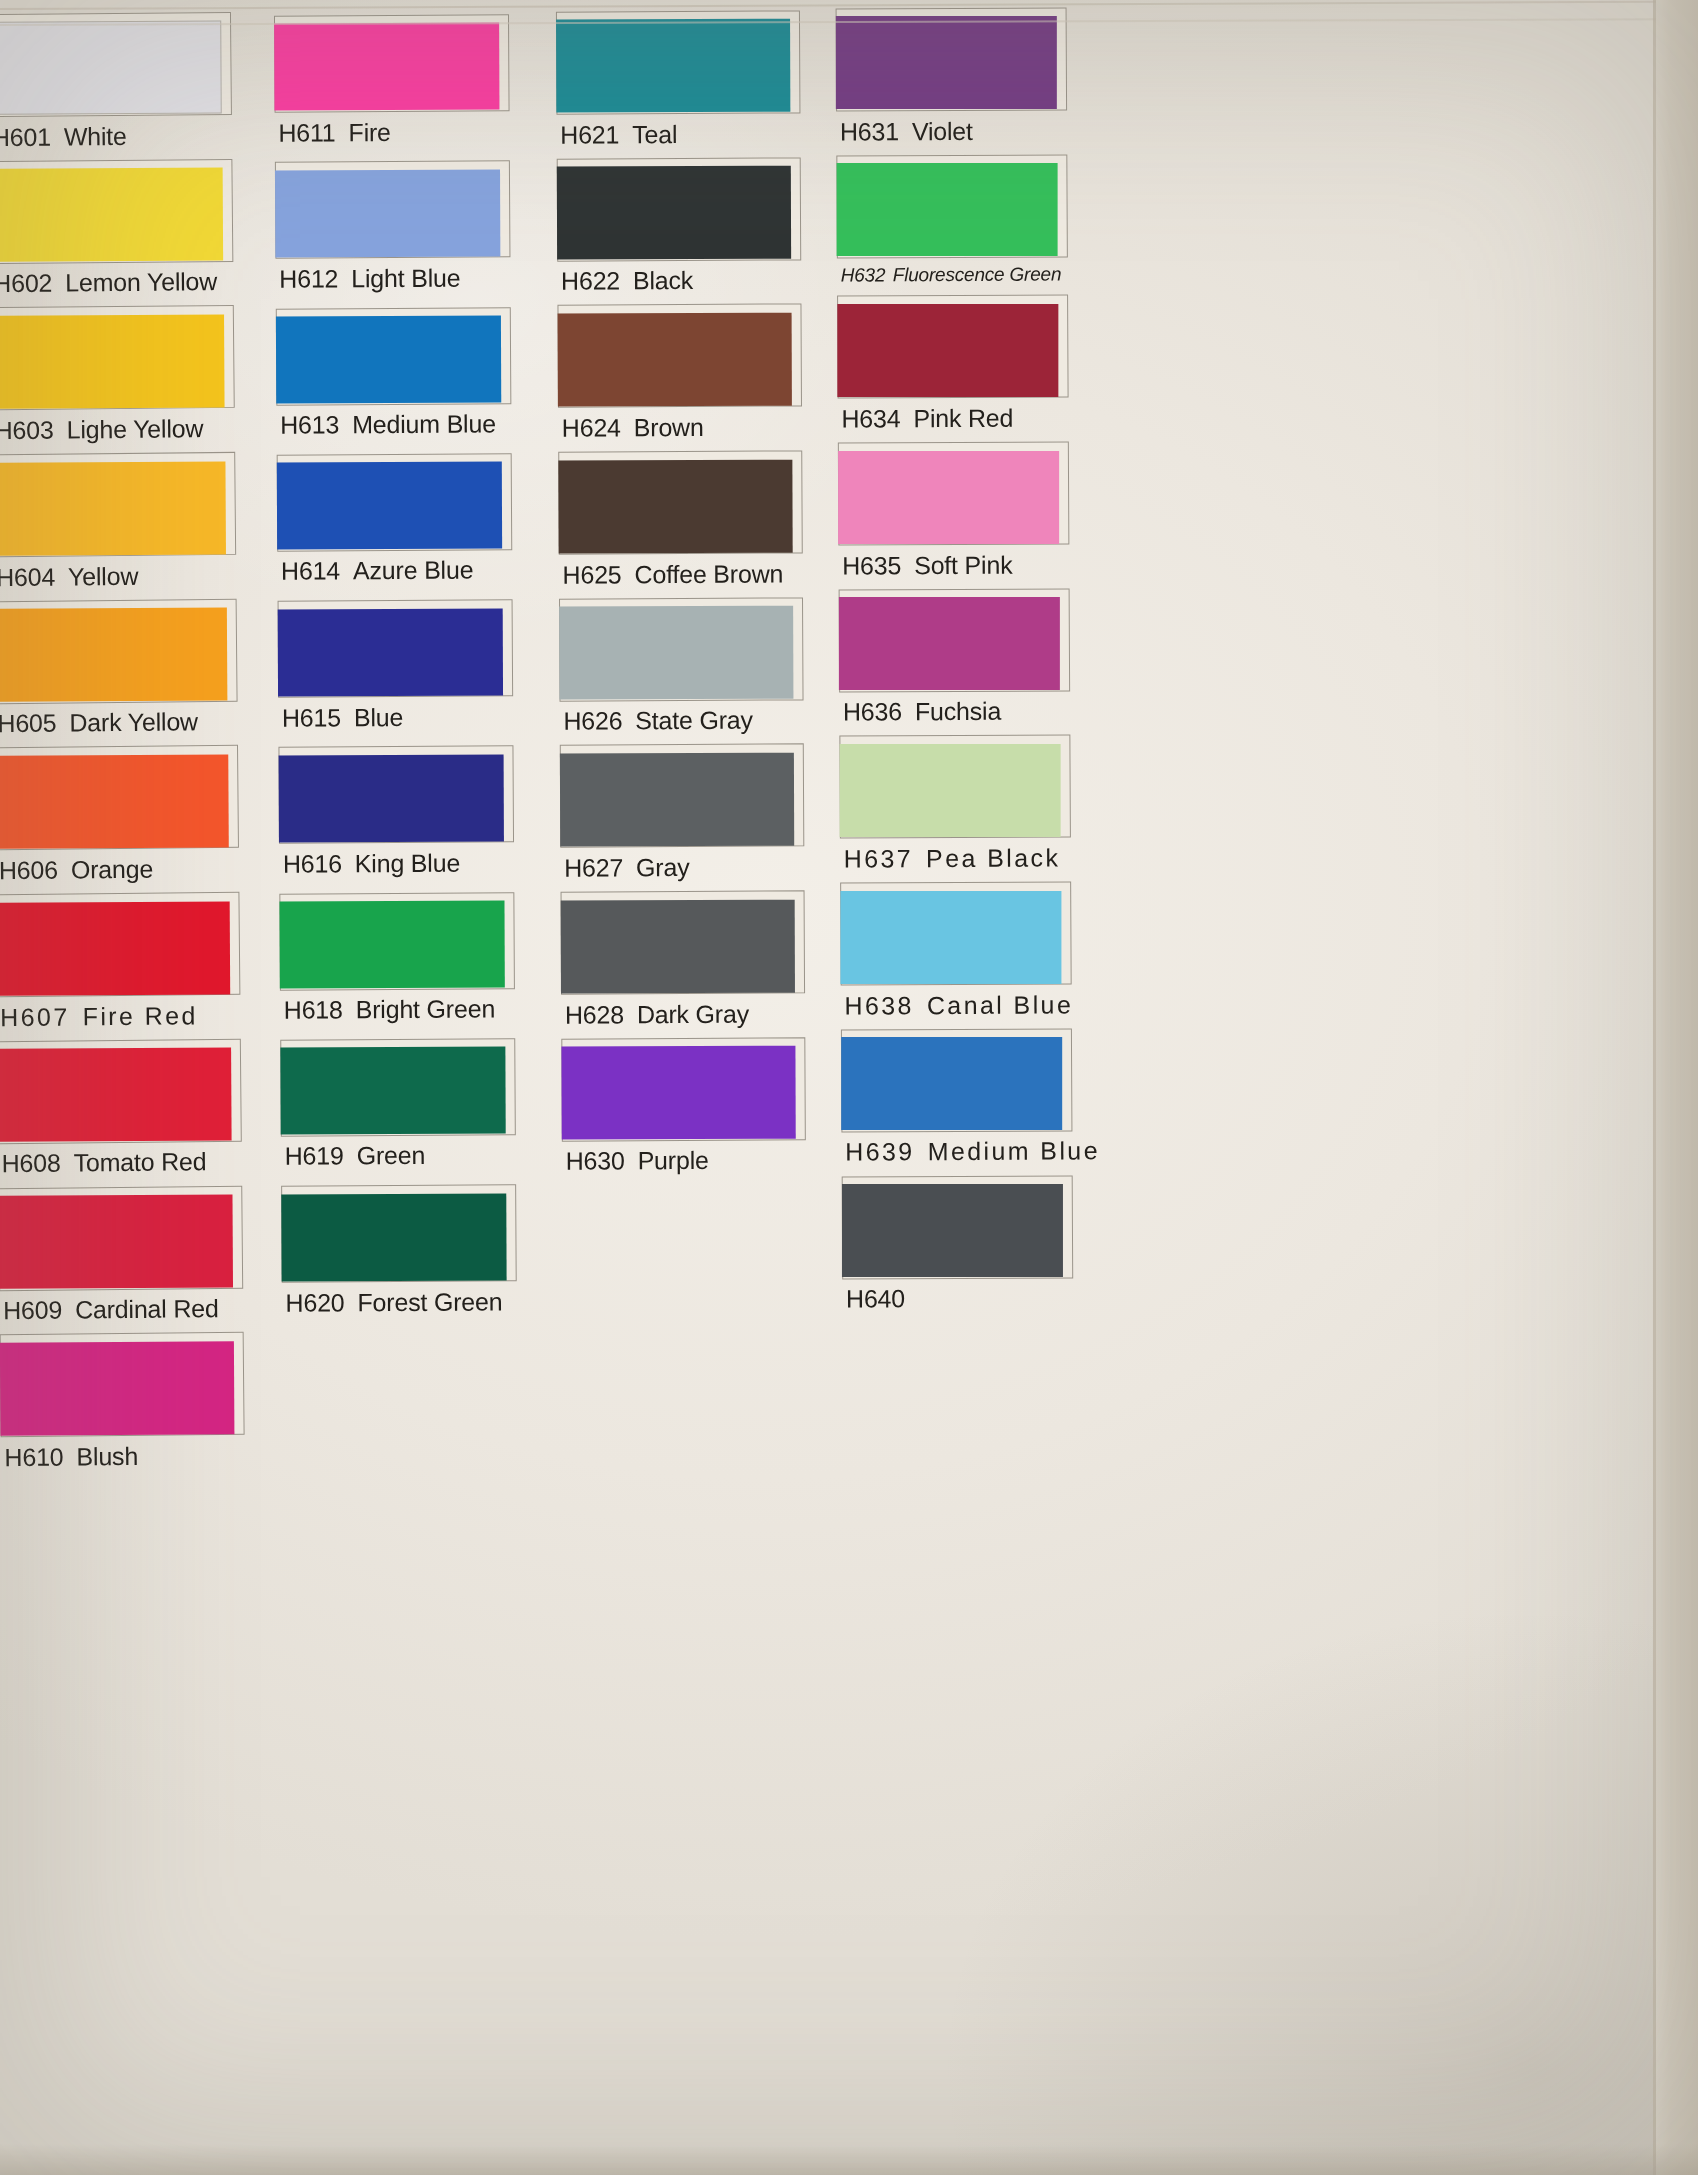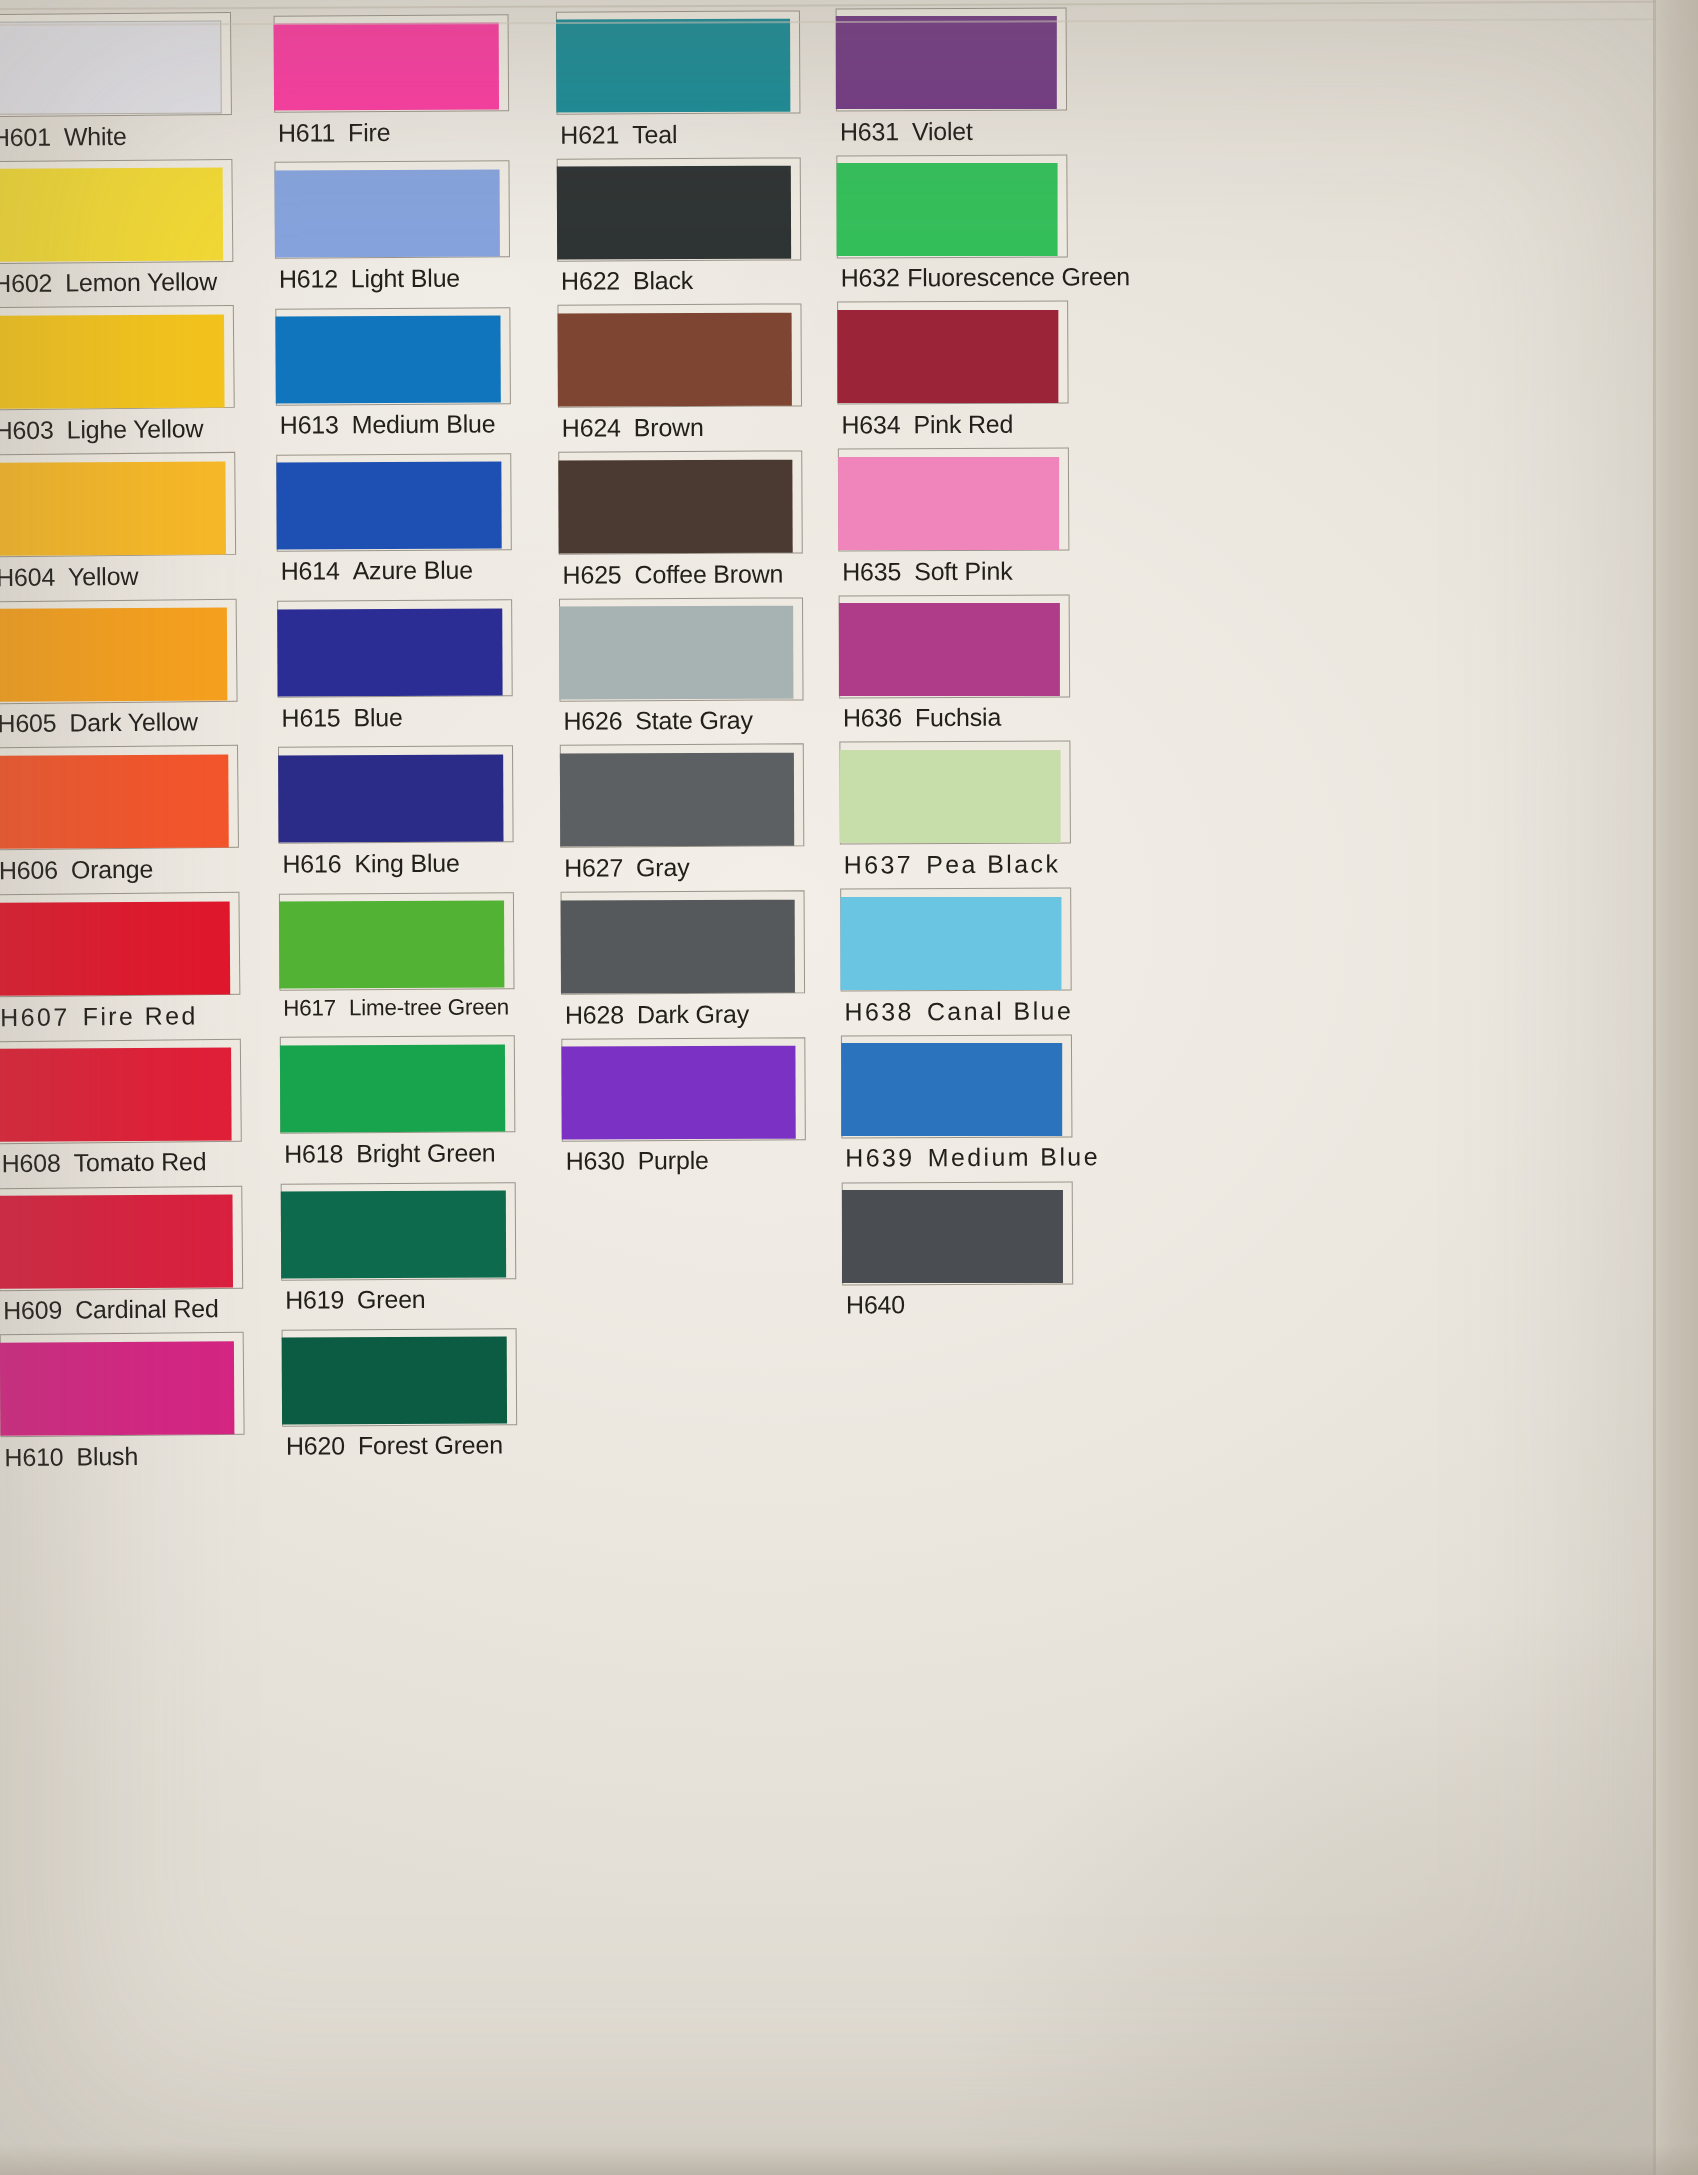--- a/index.html
+++ b/index.html
@@ -110,21 +110,21 @@
   .chip-label {
     font-size: 25px;
     color: #23201c;
     letter-spacing: -0.2px;
     white-space: nowrap;
     line-height: 1;
     padding: 7.5px 0 5.6px 3.7px;
     font-weight: 400;
   }
   .chip-label.small { font-size: 22.4px; }
-  .chip-label.tiny  { font-size: 25px; }
+  .chip-label.tiny  { font-size: 19px; font-style: italic; }
   .chip-label.tracked { letter-spacing: 2.4px; }
   .chip-label .code { margin-right: 13px; }
   .chip-label.tightgap .code { margin-right: 7.5px; }
 
   
   #column-1 .chip-frame { height: 103px; width: 244px; }
   #column-2 .chip-frame { height: 97px; width: 235px; }
   #column-3 .chip-frame { height: 103px; width: 244px; }
   #column-4 .chip-frame { height: 103px; width: 231px; }
 
@@ -245,26 +245,20 @@
         <div class="chip-label"><span class="code">H615</span><span>Blue</span></div>
       </div>
       <div class="swatch-cell">
         <div class="chip-frame">
           <div class="chip" title="King Blue" style="background: rgb(42, 44, 135);"></div>
         </div>
         <div class="chip-label"><span class="code">H616</span><span>King Blue</span></div>
       </div>
       <div class="swatch-cell">
         <div class="chip-frame">
-          <div class="chip" title="Lime-tree Green" style="background: rgb(81, 178, 52);"></div>
-        </div>
-        <div class="chip-label small"><span class="code">H617</span><span>Lime-tree Green</span></div>
-      </div>
-      <div class="swatch-cell">
-        <div class="chip-frame">
           <div class="chip" title="Bright Green" style="background: rgb(24, 164, 76);"></div>
         </div>
         <div class="chip-label"><span class="code">H618</span><span>Bright Green</span></div>
       </div>
       <div class="swatch-cell">
         <div class="chip-frame">
           <div class="chip" title="Green" style="background: rgb(14, 106, 76);"></div>
         </div>
         <div class="chip-label"><span class="code">H619</span><span>Green</span></div>
       </div>

